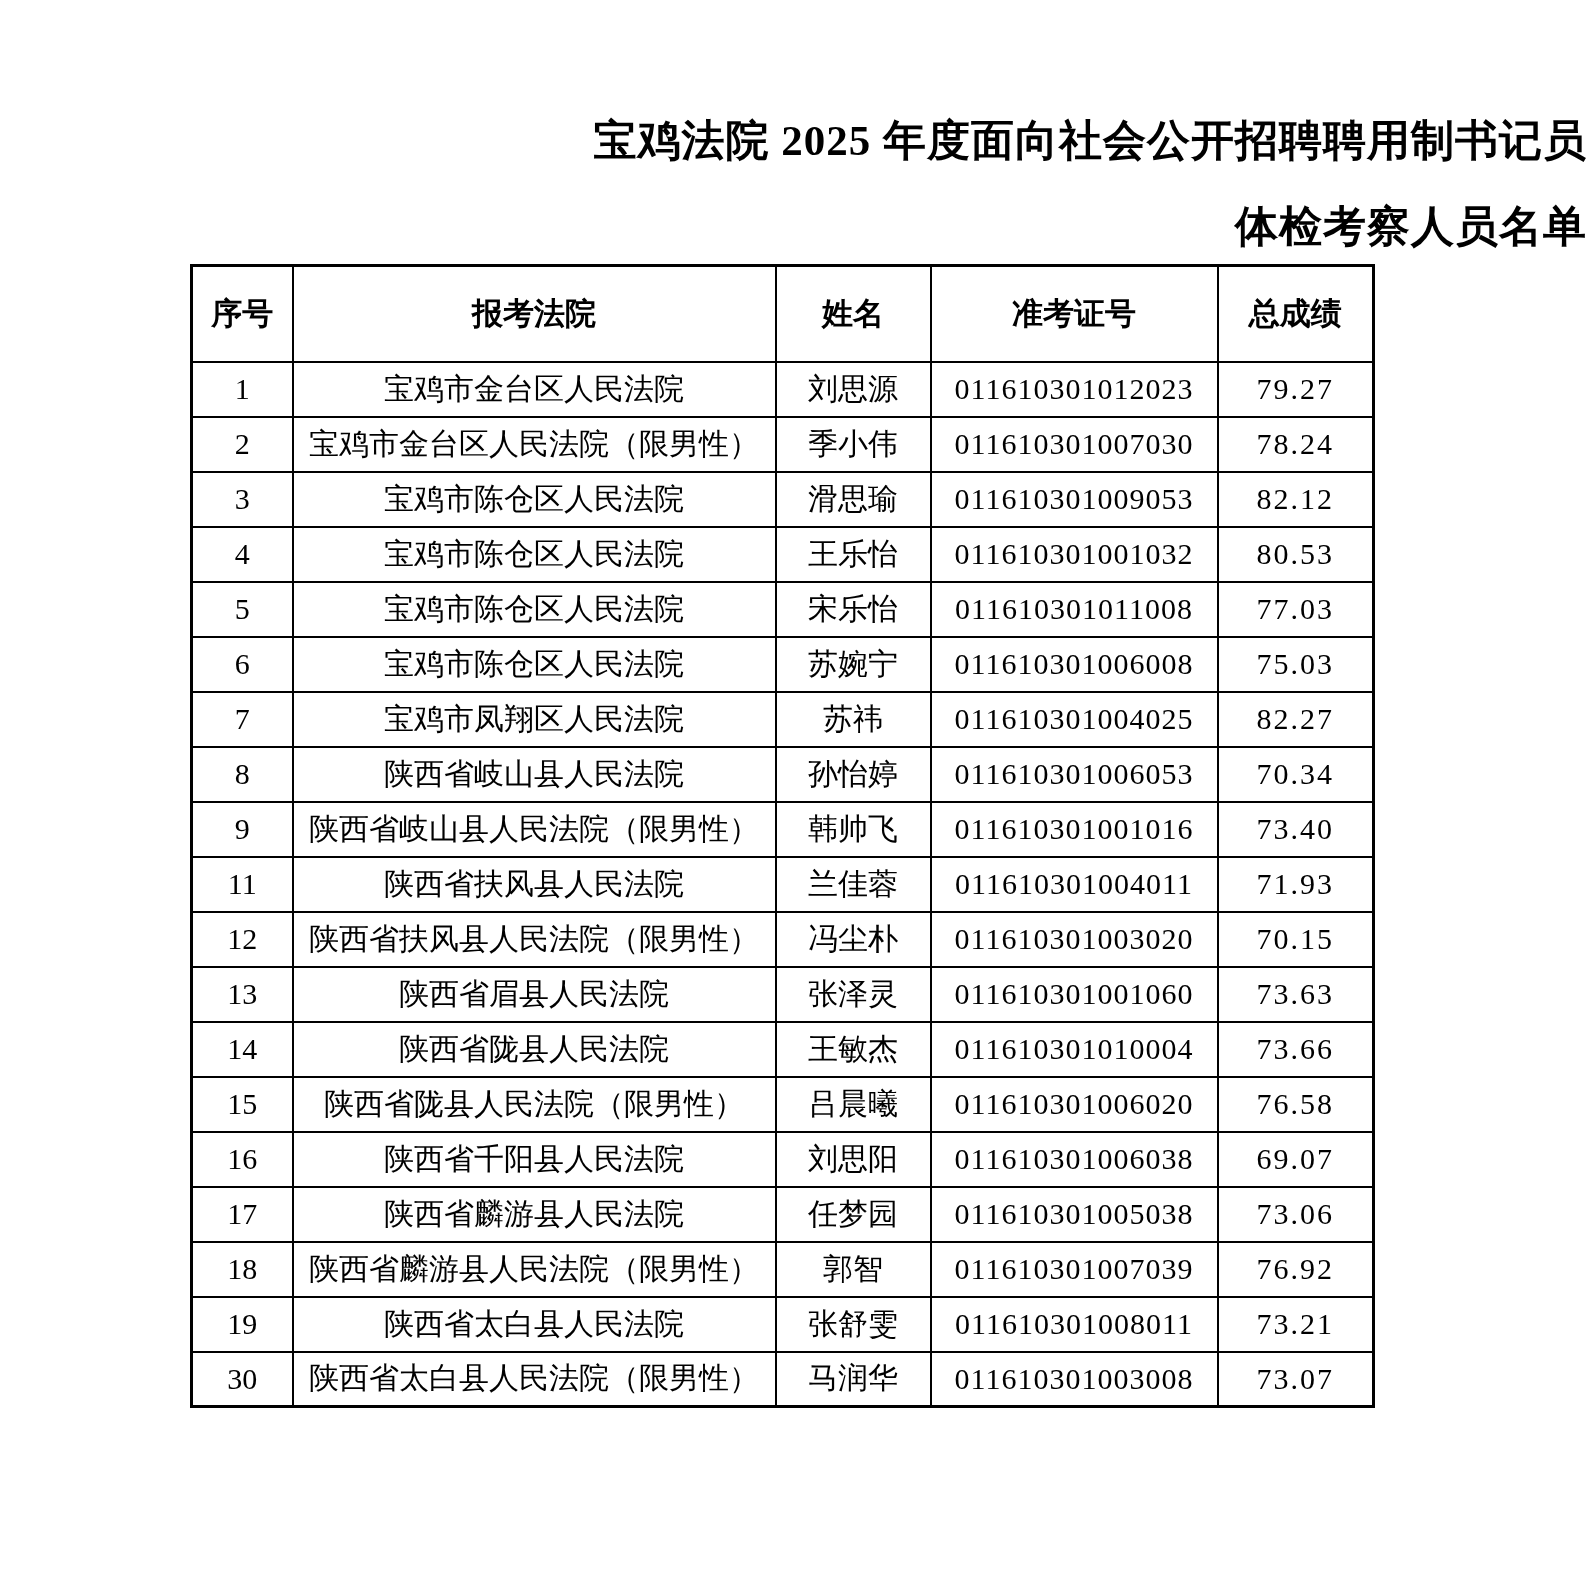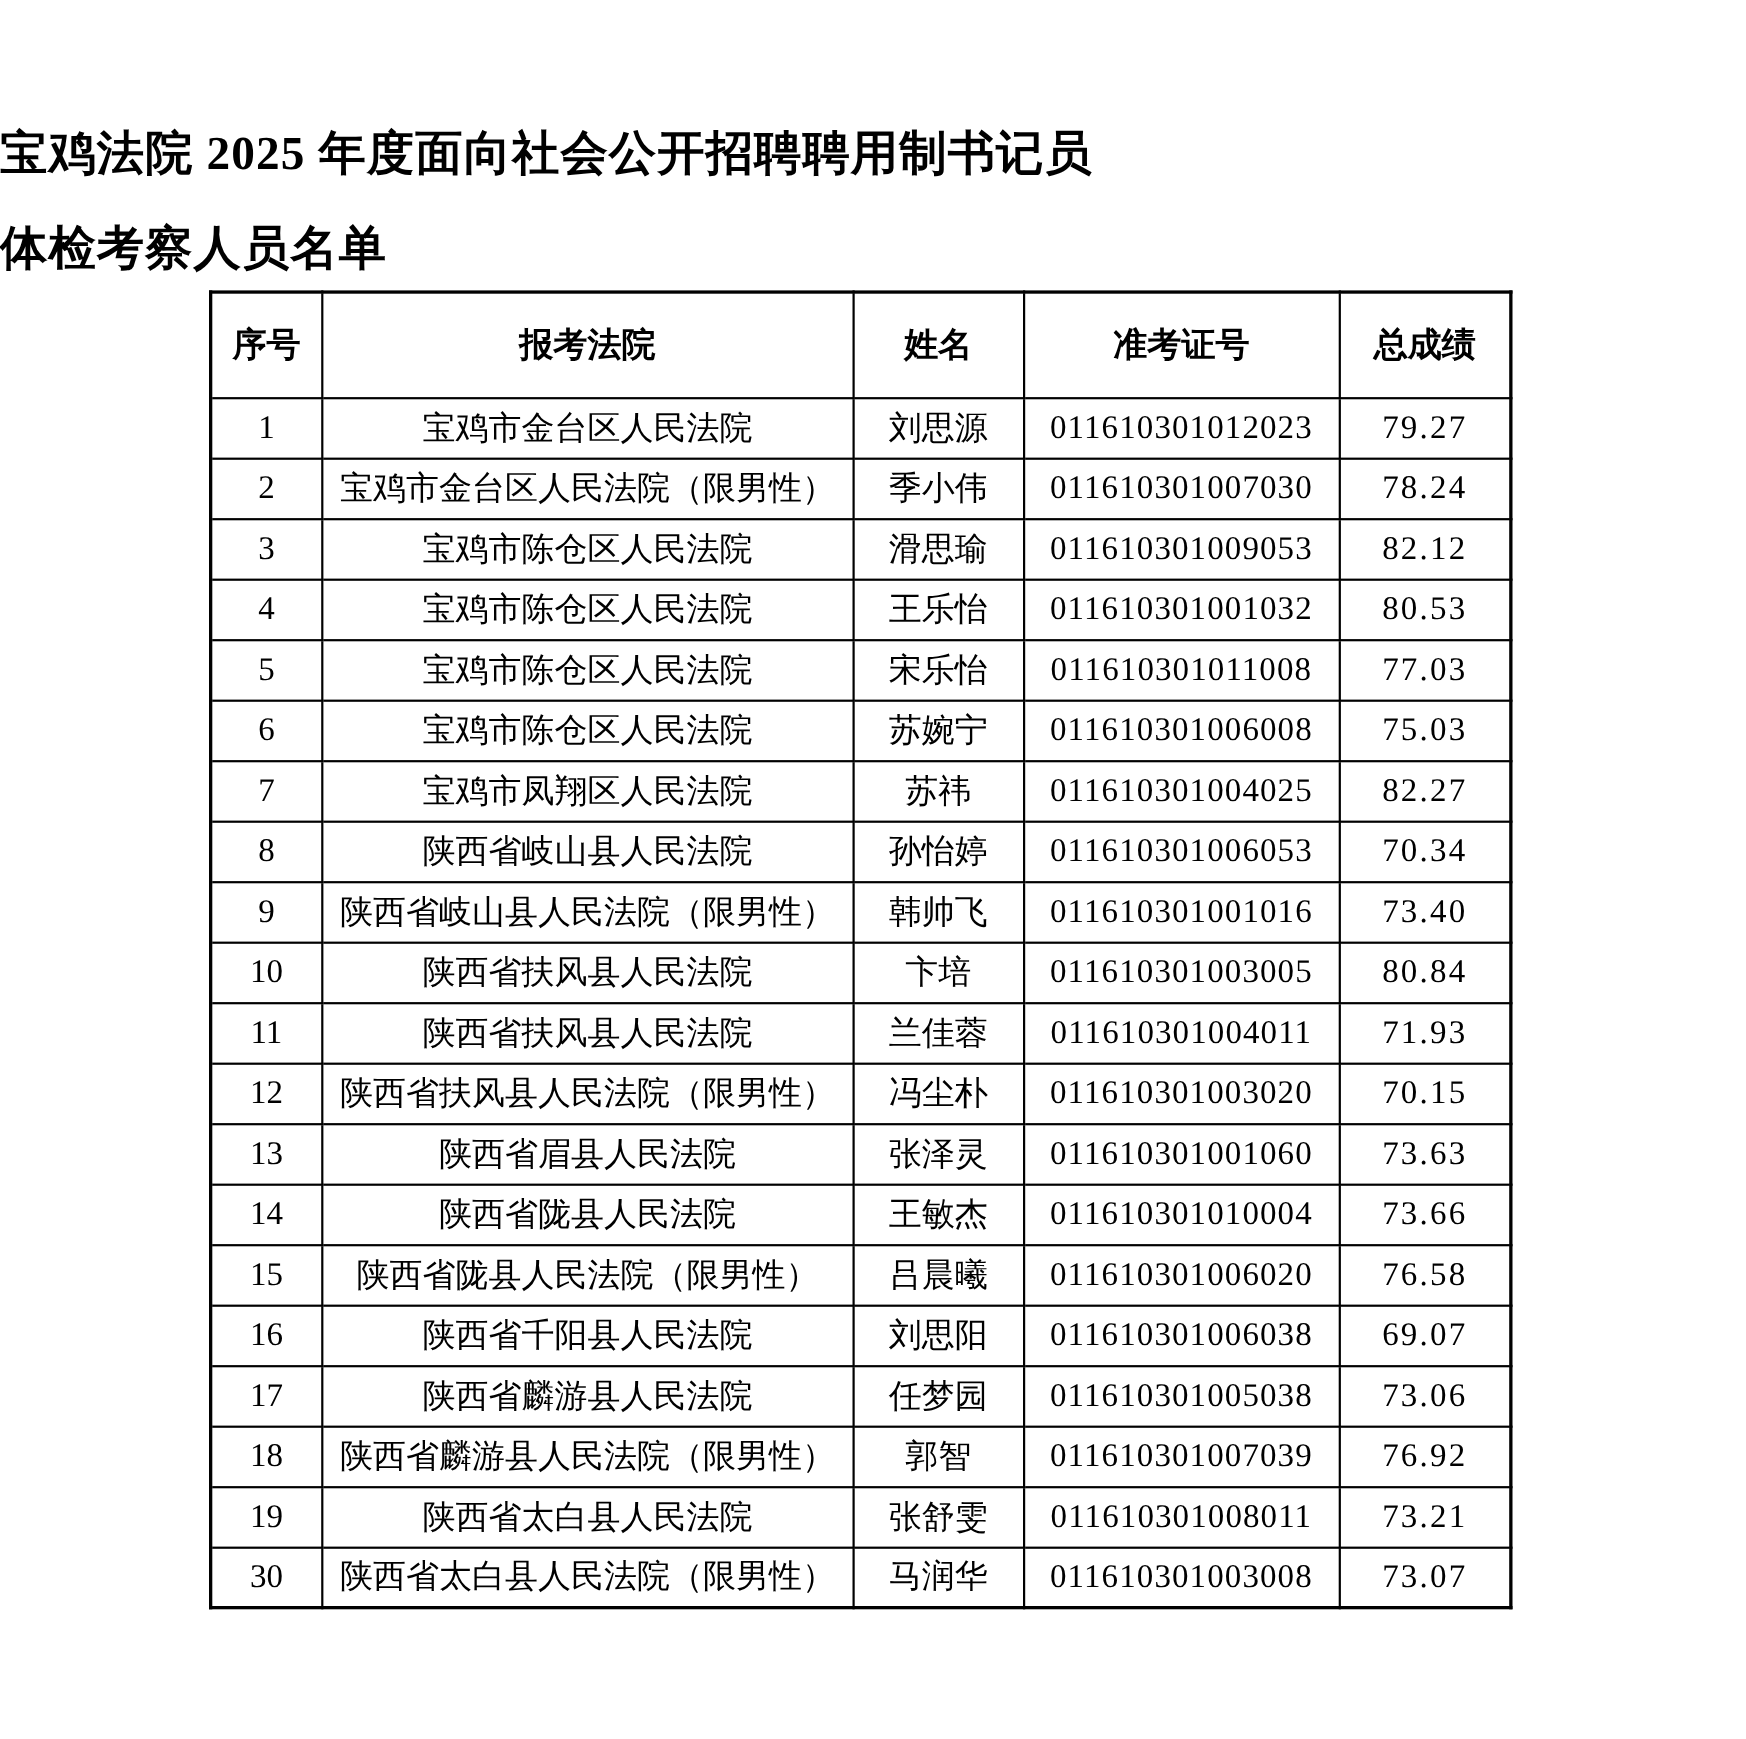--- a/index.html
+++ b/index.html
@@ -9,21 +9,21 @@
   }
   body {
     width: 1587px;
     height: 1581px;
     color: #000000;
     font-family: "Liberation Serif", serif;
     overflow: hidden;
   }
   .doc-title {
     margin: 0;
-    text-align: left;
+    text-align: right;
     font-weight: 700;
     font-size: 43px;
     line-height: 50px;
     letter-spacing: 1px;
     white-space: nowrap;
   }
   .doc-title.first  { padding-top: 116px; }
   .doc-title.second { padding-top: 36px; }
 
   table.roster {
@@ -139,27 +139,20 @@
         <td class="score">70.34</td>
       </tr>
       <tr>
         <td>9</td>
         <td>陕西省岐山县人民法院（限男性）</td>
         <td>韩帅飞</td>
         <td class="ticket">011610301001016</td>
         <td class="score">73.40</td>
       </tr>
       <tr>
-        <td>10</td>
-        <td>陕西省扶风县人民法院</td>
-        <td>卞培</td>
-        <td class="ticket">011610301003005</td>
-        <td class="score">80.84</td>
-      </tr>
-      <tr>
         <td>11</td>
         <td>陕西省扶风县人民法院</td>
         <td>兰佳蓉</td>
         <td class="ticket">011610301004011</td>
         <td class="score">71.93</td>
       </tr>
       <tr>
         <td>12</td>
         <td>陕西省扶风县人民法院（限男性）</td>
         <td>冯尘朴</td>

